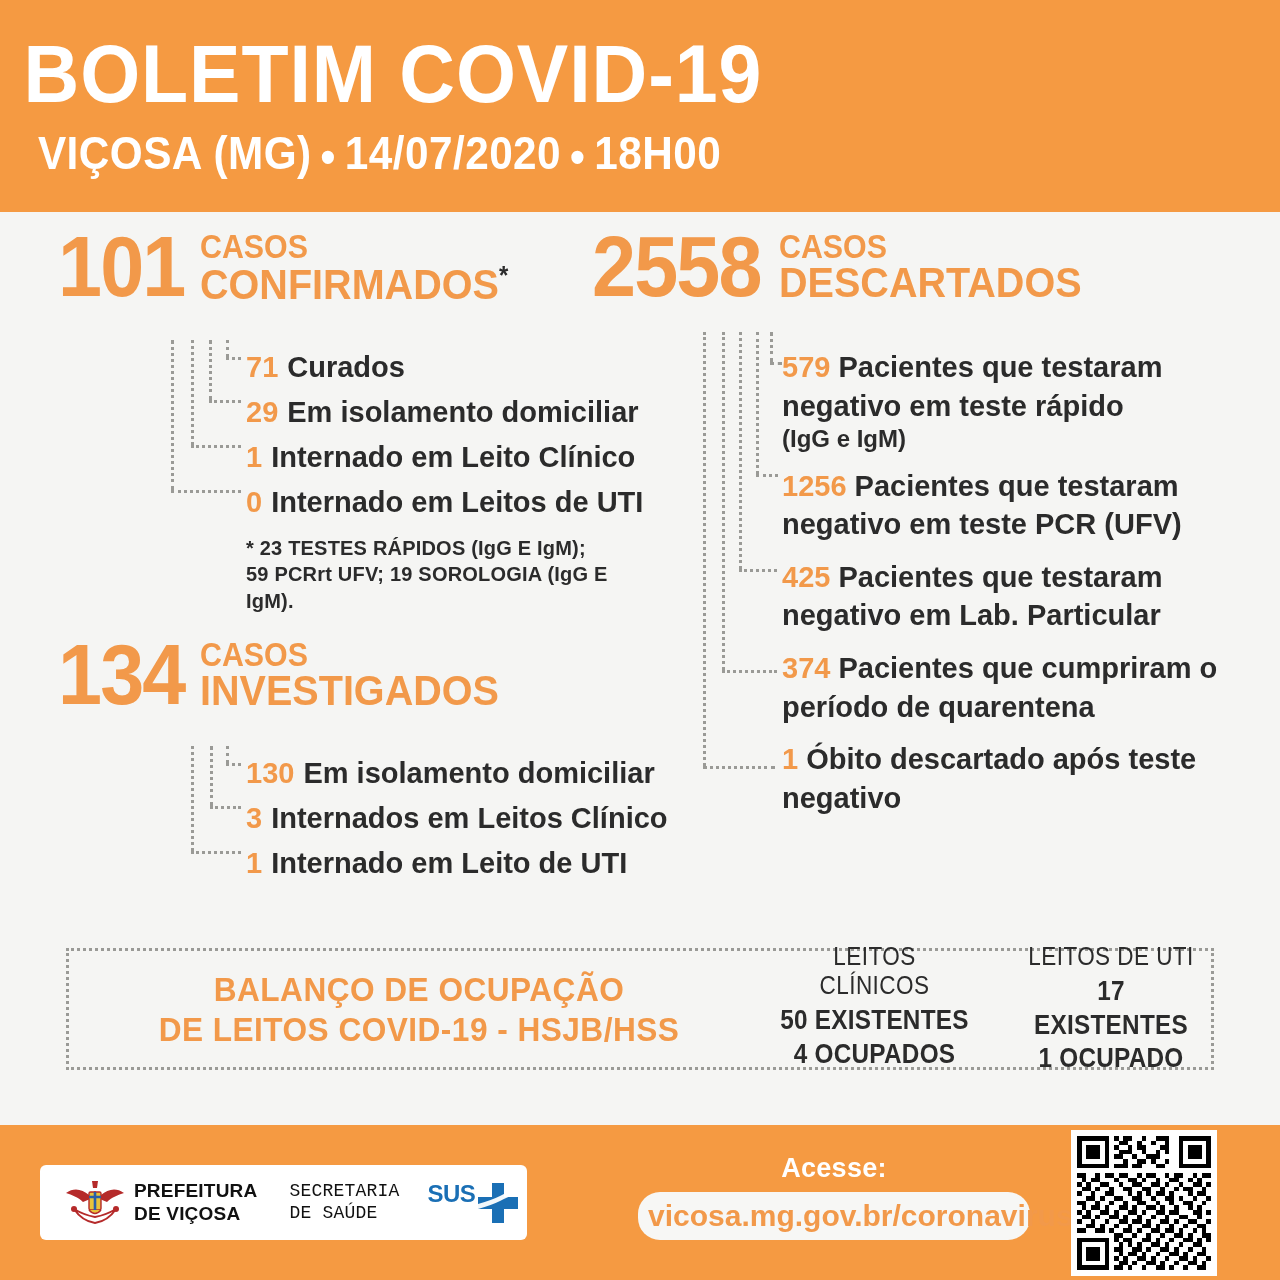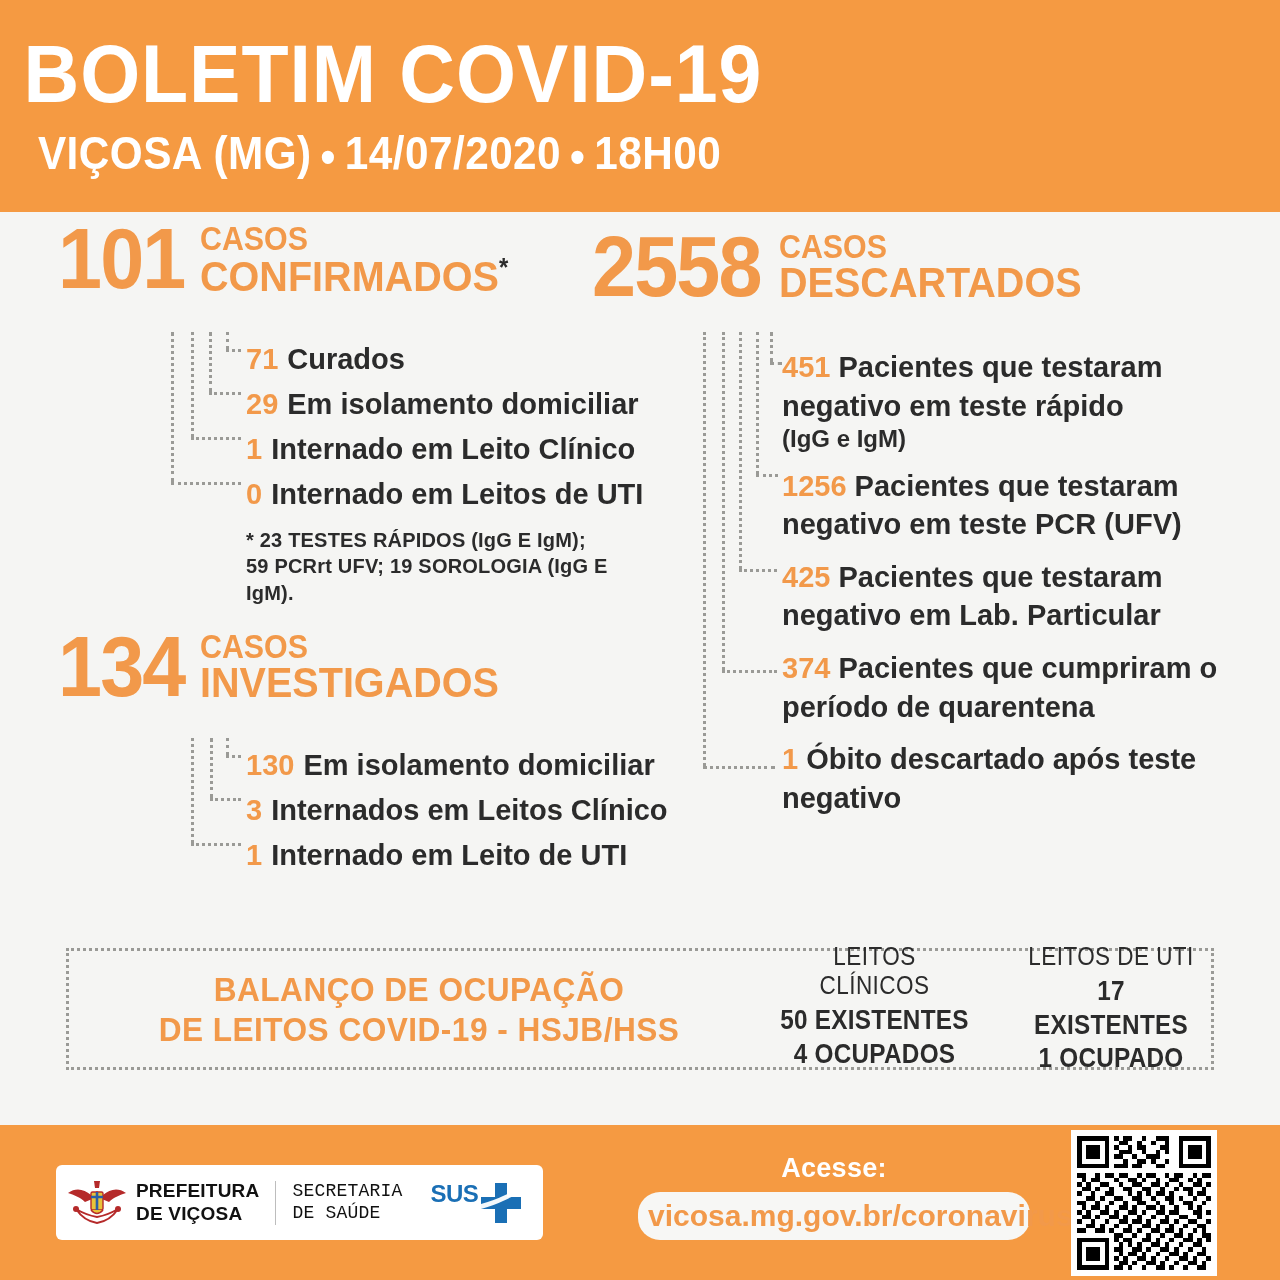--- a/index.html
+++ b/index.html
@@ -49,21 +49,21 @@
   .dot-sep { display: inline-block; padding: 0 10px; vertical-align: middle; }
 
   
   .main {
     position: relative;
     width: 1280px;
     height: 913px;
     background: #f5f5f3;
   }
 
-  .col-left  { position: absolute; left: 58px;  top: 10px; width: 560px; }
+  .col-left  { position: absolute; left: 58px;  top: 18px; width: 560px; }
   .col-right { position: absolute; left: 592px; top: 18px; width: 640px; }
 
   
   .stat-head {
     display: flex;
     align-items: flex-start;
     color: #f2994a;
   }
   .stat-number {
     font-family: "Liberation Sans Narrow", "Liberation Sans", sans-serif;
@@ -223,28 +223,28 @@
     position: absolute;
     left: 0;
     top: 1125px;
     width: 1280px;
     height: 155px;
     background: #f59a42;
     display: flex;
     align-items: center;
   }
   .logo-card {
-    margin-left: 56px;
+    margin-left: 40px;
     width: 487px;
     height: 75px;
     background: #ffffff;
     border-radius: 6px;
     display: flex;
     align-items: center;
-    padding: 0 8px;
+    padding: 0 22px;
   }
   .crest { width: 66px; height: 56px; flex: 0 0 66px; }
   .pref-name {
     font-family: "Liberation Sans", sans-serif;
     font-weight: bold;
     font-size: 19px;
     color: #111111;
     line-height: 1.18;
     margin-left: 6px;
     letter-spacing: 0.2px;
@@ -415,21 +415,21 @@
       <div class="hline" style="left:130px; top:440px; width:55px;"></div>
       <div class="vline" style="left:147px; top:102px; height:237px;"></div>
       <div class="hline" style="left:147px; top:339px; width:38px;"></div>
       <div class="vline" style="left:164px; top:102px; height:142px;"></div>
       <div class="hline" style="left:164px; top:244px; width:22px;"></div>
       <div class="vline" style="left:178px; top:102px; height:30px;"></div>
       <div class="hline" style="left:178px; top:132px; width:12px;"></div>
 
       <div class="right-items">
         <div class="ritem">
-          <span class="num">451</span>
+          <span class="num">579</span>
           <span class="txt">Pacientes que testaram negativo em teste rápido</span>
           <span class="small">(IgG e IgM)</span>
         </div>
         <div class="ritem">
           <span class="num">1256</span>
           <span class="txt">Pacientes que testaram negativo em teste PCR (UFV)</span>
         </div>
         <div class="ritem">
           <span class="num">425</span>
           <span class="txt">Pacientes que testaram negativo em Lab. Particular</span>

